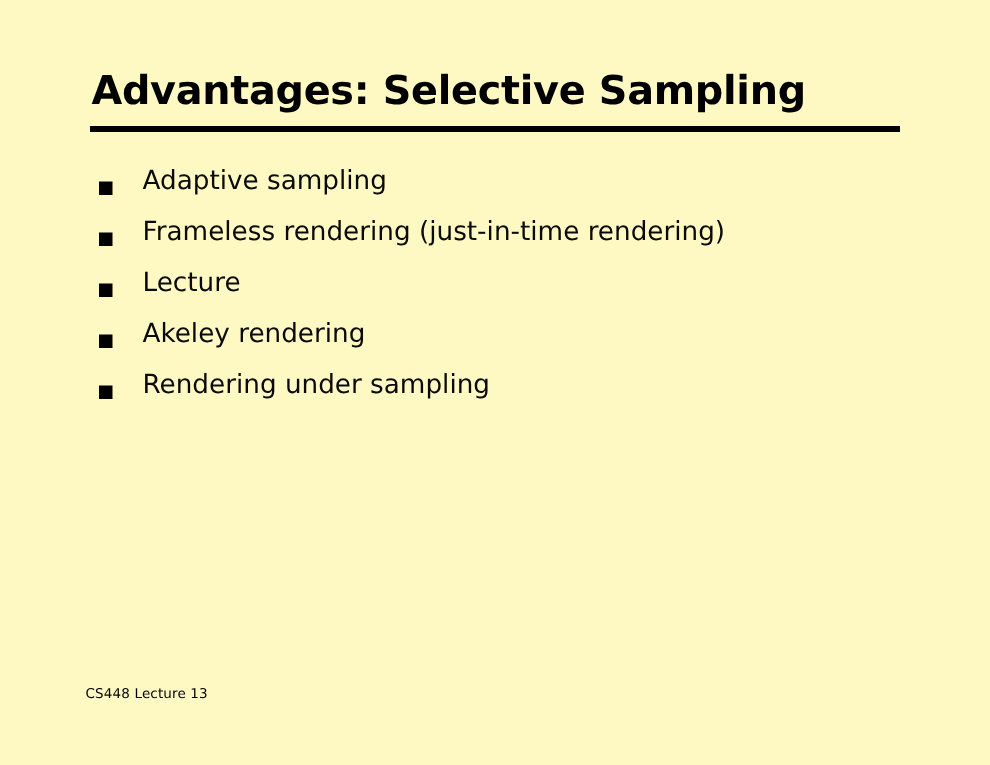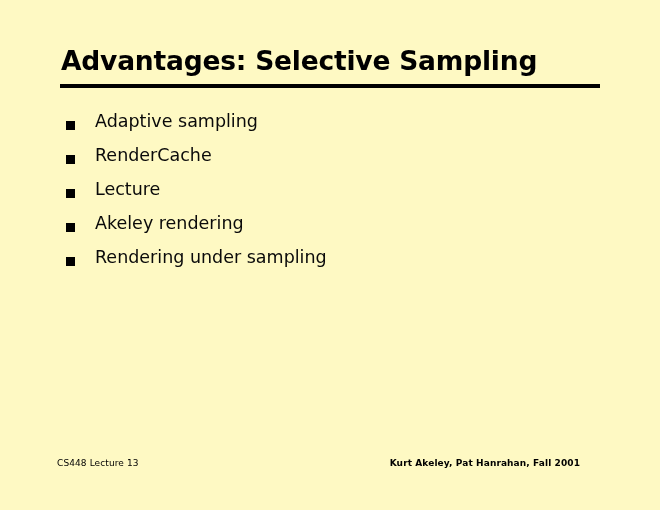--- a/index.html
+++ b/index.html
@@ -102,40 +102,39 @@
 
   <div class="title-rule"></div>
 
   <ul class="bullet-list">
 
     <li class="bullet-item">
       <span class="bullet-marker"></span>
       <span class="bullet-text">Adaptive sampling</span>
     </li>
 
-
     <li class="bullet-item">
       <span class="bullet-marker"></span>
-      <span class="bullet-text">RenderCache</span>
+      <span class="bullet-text">Frameless rendering (just-in-time rendering)</span>
     </li>
+
 
     <li class="bullet-item">
       <span class="bullet-marker"></span>
       <span class="bullet-text">Lecture</span>
     </li>
 
     <li class="bullet-item">
       <span class="bullet-marker"></span>
       <span class="bullet-text">Akeley rendering</span>
     </li>
 
     <li class="bullet-item">
       <span class="bullet-marker"></span>
       <span class="bullet-text">Rendering under sampling</span>
     </li>
 
   </ul>
 
   <div class="footer-left">CS448 Lecture 13</div>
 
-  <div class="footer-right">Kurt Akeley, Pat Hanrahan, Fall 2001</div>
 
 </div>
 
 </body></html>

